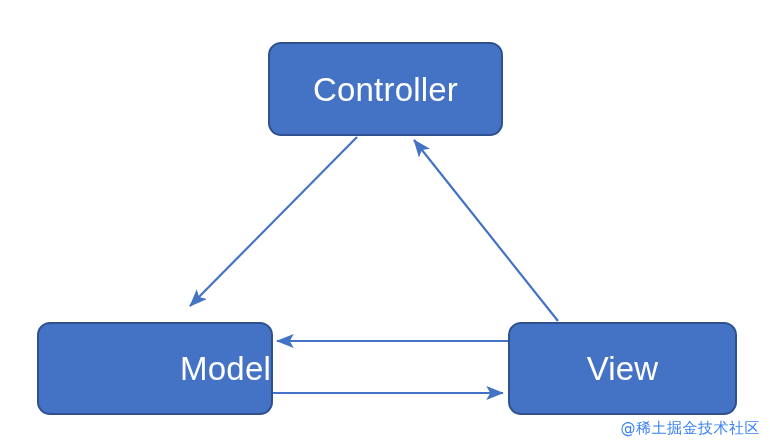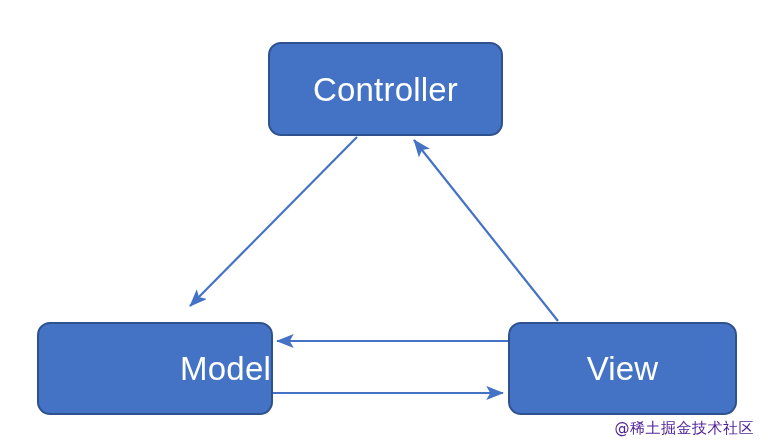--- a/index.html
+++ b/index.html
@@ -57,23 +57,23 @@
     justify-content: flex-end;
   }
   #node-view {
     left: 508px;
     top: 322px;
     width: 229px;
     height: 93px;
   }
   .watermark {
     position: absolute;
-    right: 16px;
+    right: 10px;
     bottom: 6px;
-    color: #4c1d95;
+    color: #3b82f6;
     font-family: "DejaVu Sans", sans-serif;
     font-size: 15px;
     letter-spacing: 0.5px;
     white-space: nowrap;
     user-select: none;
   }
 </style>
 </head>
 <body>
 

